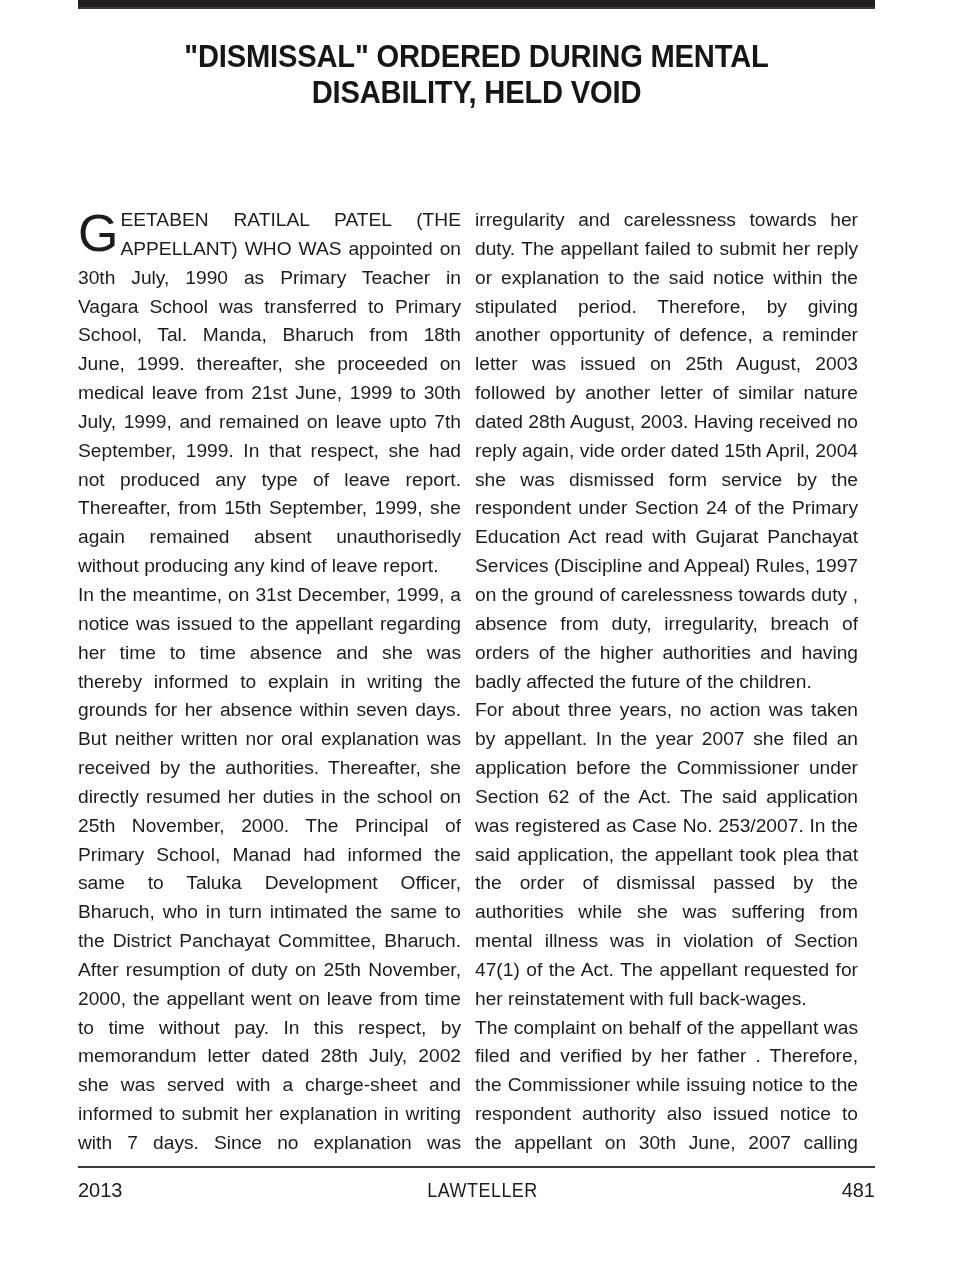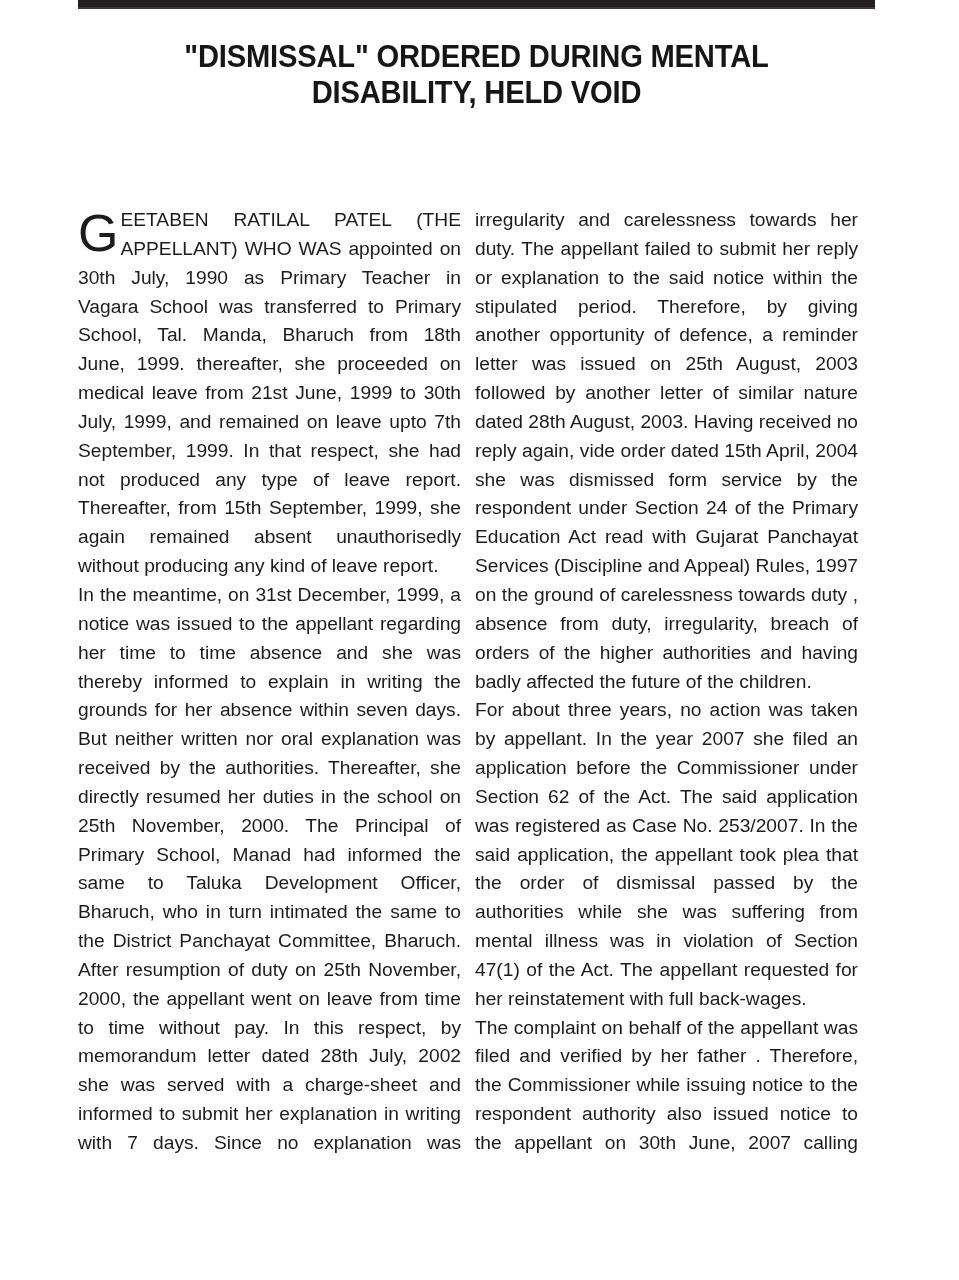--- a/index.html
+++ b/index.html
@@ -151,14 +151,22 @@
 
     <div class="col">
       <p>irregularity and carelessness towards her duty. The appellant failed to submit her reply or explanation to the said notice within the stipulated period. Therefore, by giving another opportunity of defence, a reminder letter was issued on 25th August, 2003 followed by another letter of similar nature dated 28th August, 2003. Having received no reply again, vide order dated 15th April, 2004 she was dismissed form service by the respondent under Section 24 of the Primary Education Act read with Gujarat Panchayat Services (Discipline and Appeal) Rules, 1997 on the ground of carelessness towards duty , absence from duty, irregularity, breach of orders of the higher authorities and having badly affected the future of the children.</p>
       <p>For about three years, no action was taken by appellant. In the year 2007 she filed an application before the Commissioner under Section 62 of the Act. The said application was registered as Case No. 253/2007. In the said application, the appellant took plea that the order of dismissal passed by the authorities while she was suffering from mental illness was in violation of Section 47(1) of the Act. The appellant requested for her reinstatement with full back-wages.</p>
       <p>The complaint on behalf of the appellant was filed and verified by her father . Therefore, the Commissioner while issuing notice to the respondent authority also issued notice to the appellant on 30th June, 2007 calling upon both the parties to be present on 24th July, 2007 at the time of hearing.</p>
 
     </div>
 
   </div>
 
+  <div class="footer-wrap">
+    <div class="footer-rule"></div>
+    <div class="footer">
+      <div class="footer-year">2013</div>
+      <div class="footer-brand">LAWTELLER</div>
+      <div class="footer-page">481</div>
+    </div>
+  </div>
 
 </div>
 
 </body></html>

